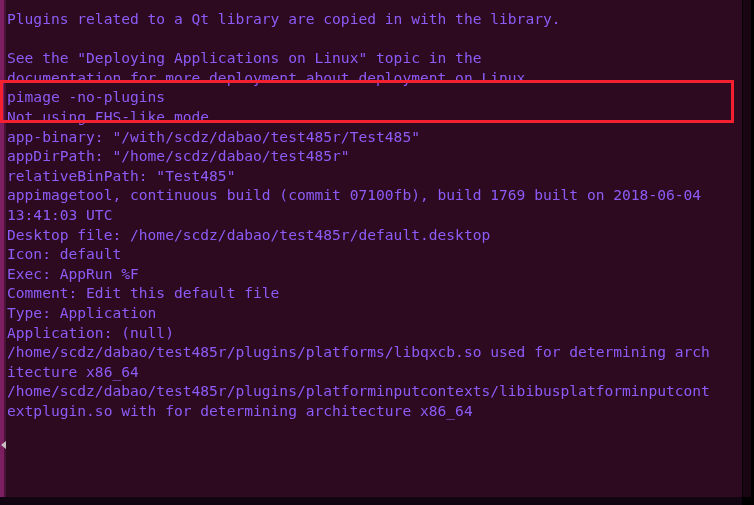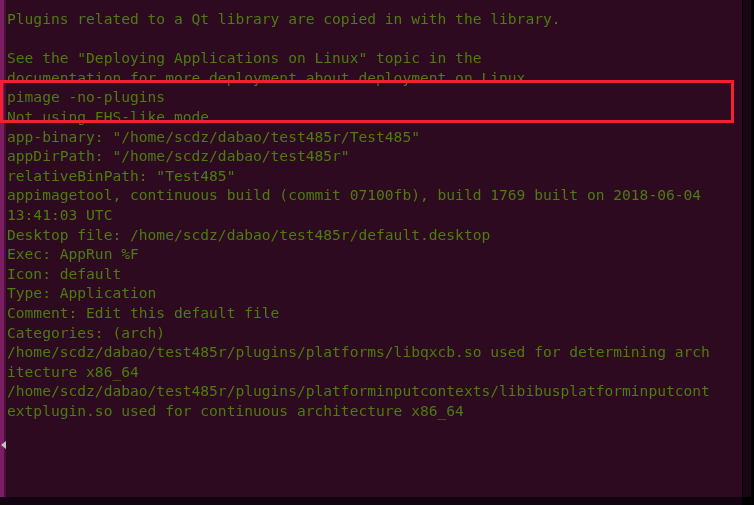--- a/index.html
+++ b/index.html
@@ -75,21 +75,21 @@
     position: absolute;
     left: 7px;
     top: 9px;
     width: 735px;
   }
   .line {
     height: 19.6px;
     line-height: 19.6px;
     font-size: 14.6px;
     letter-spacing: 0px;
-    color: #4d7c0f;
+    color: #8b5cf6;
     white-space: pre;
     font-family: "DejaVu Sans Mono", "Liberation Mono", monospace;
   }
   .line.blank {
     color: transparent;
   }
   
   #highlight-box {
     position: absolute;
     left: 0px;
@@ -122,35 +122,35 @@
     <div id="left-edge" style="background: rgb(123, 31, 98);"></div>
     <div id="left-edge-inner"></div>
 
     <div id="lines" style="color: rgb(232, 228, 226);">
         <div class="line">Plugins related to a Qt library are copied in with the library.</div>
         <div class="line blank"></div>
         <div class="line">See the "Deploying Applications on Linux" topic in the</div>
         <div class="line">documentation for more deployment about deployment on Linux.</div>
         <div class="line">pimage -no-plugins</div>
         <div class="line">Not using FHS-like mode</div>
-        <div class="line">app-binary: "/home/scdz/dabao/test485r/Test485"</div>
+        <div class="line">app-binary: "/with/scdz/dabao/test485r/Test485"</div>
         <div class="line">appDirPath: "/home/scdz/dabao/test485r"</div>
         <div class="line">relativeBinPath: "Test485"</div>
         <div class="line">appimagetool, continuous build (commit 07100fb), build 1769 built on 2018-06-04</div>
         <div class="line">13:41:03 UTC</div>
         <div class="line">Desktop file: /home/scdz/dabao/test485r/default.desktop</div>
+        <div class="line">Icon: default</div>
         <div class="line">Exec: AppRun %F</div>
-        <div class="line">Icon: default</div>
+        <div class="line">Comment: Edit this default file</div>
         <div class="line">Type: Application</div>
-        <div class="line">Comment: Edit this default file</div>
-        <div class="line">Categories: (arch)</div>
+        <div class="line">Application: (null)</div>
         <div class="line">/home/scdz/dabao/test485r/plugins/platforms/libqxcb.so used for determining arch</div>
         <div class="line">itecture x86_64</div>
         <div class="line">/home/scdz/dabao/test485r/plugins/platforminputcontexts/libibusplatforminputcont</div>
-        <div class="line">extplugin.so used for continuous architecture x86_64</div>
+        <div class="line">extplugin.so with for determining architecture x86_64</div>
       </div>
 
     <div id="highlight-box" style="border-color: rgb(244, 32, 48);"></div>
 
     <div id="margin-marker"></div>
 
   </div>
 
   <div id="bottom-strip"></div>
 

